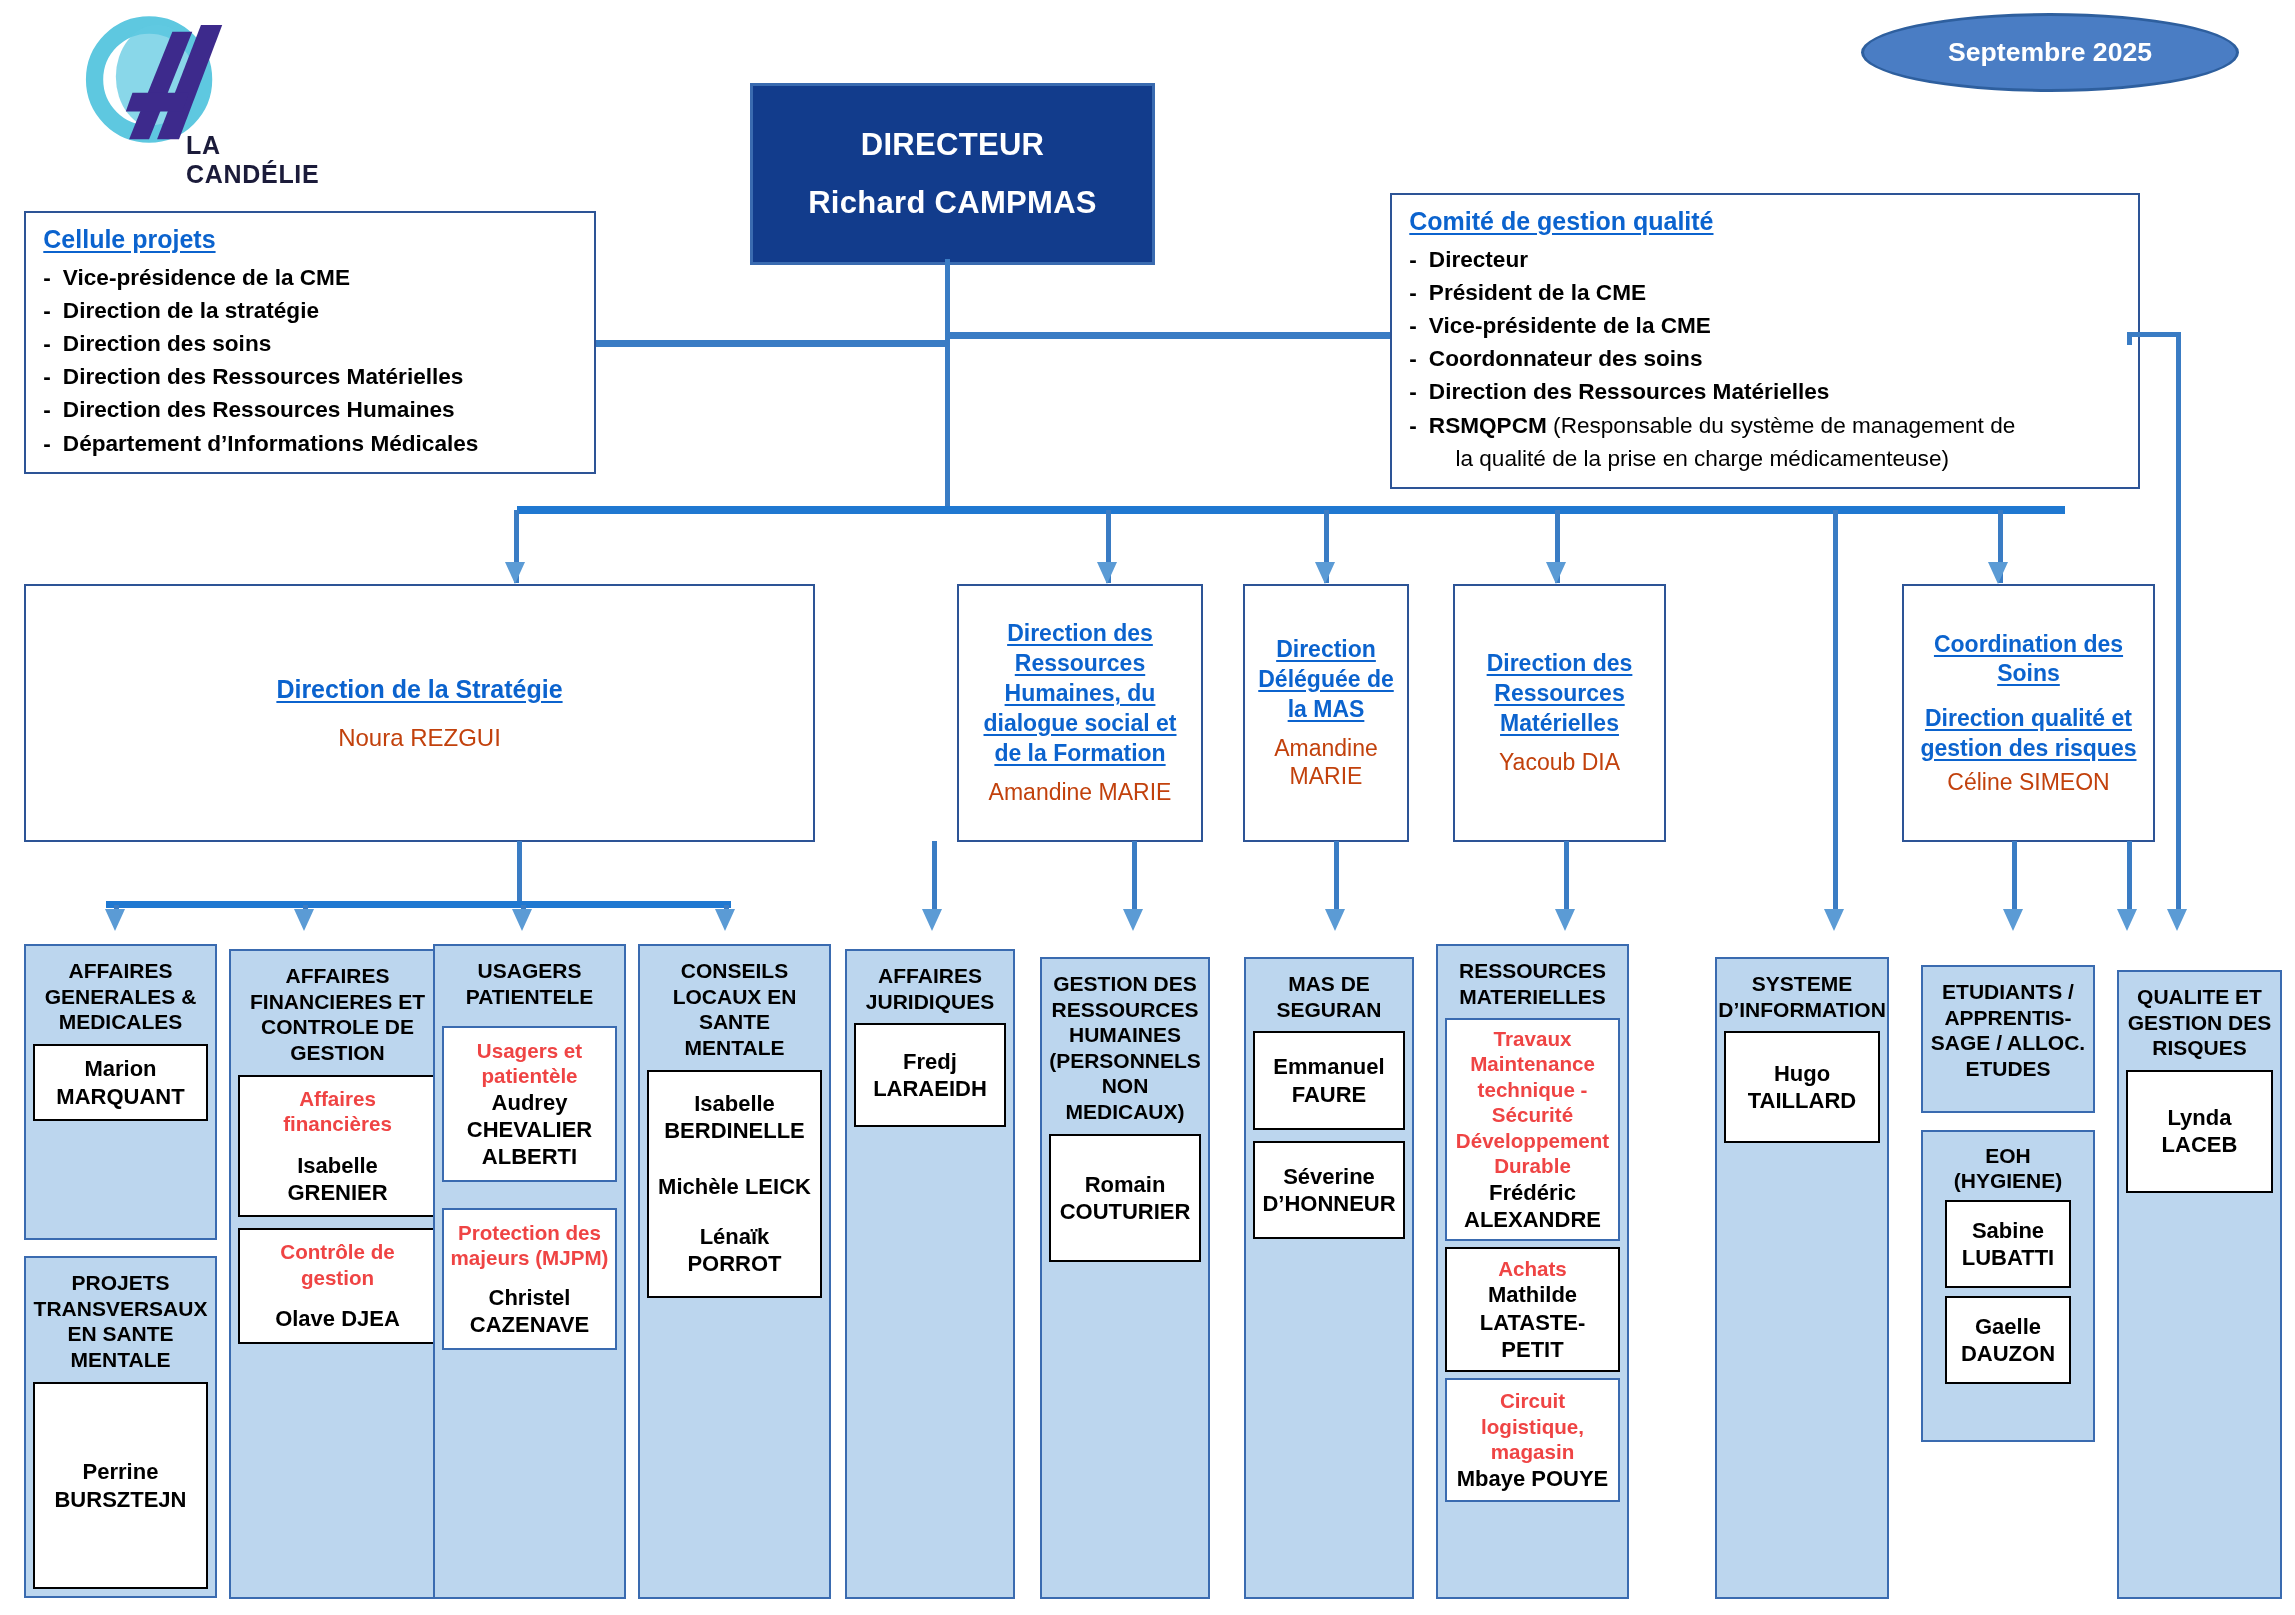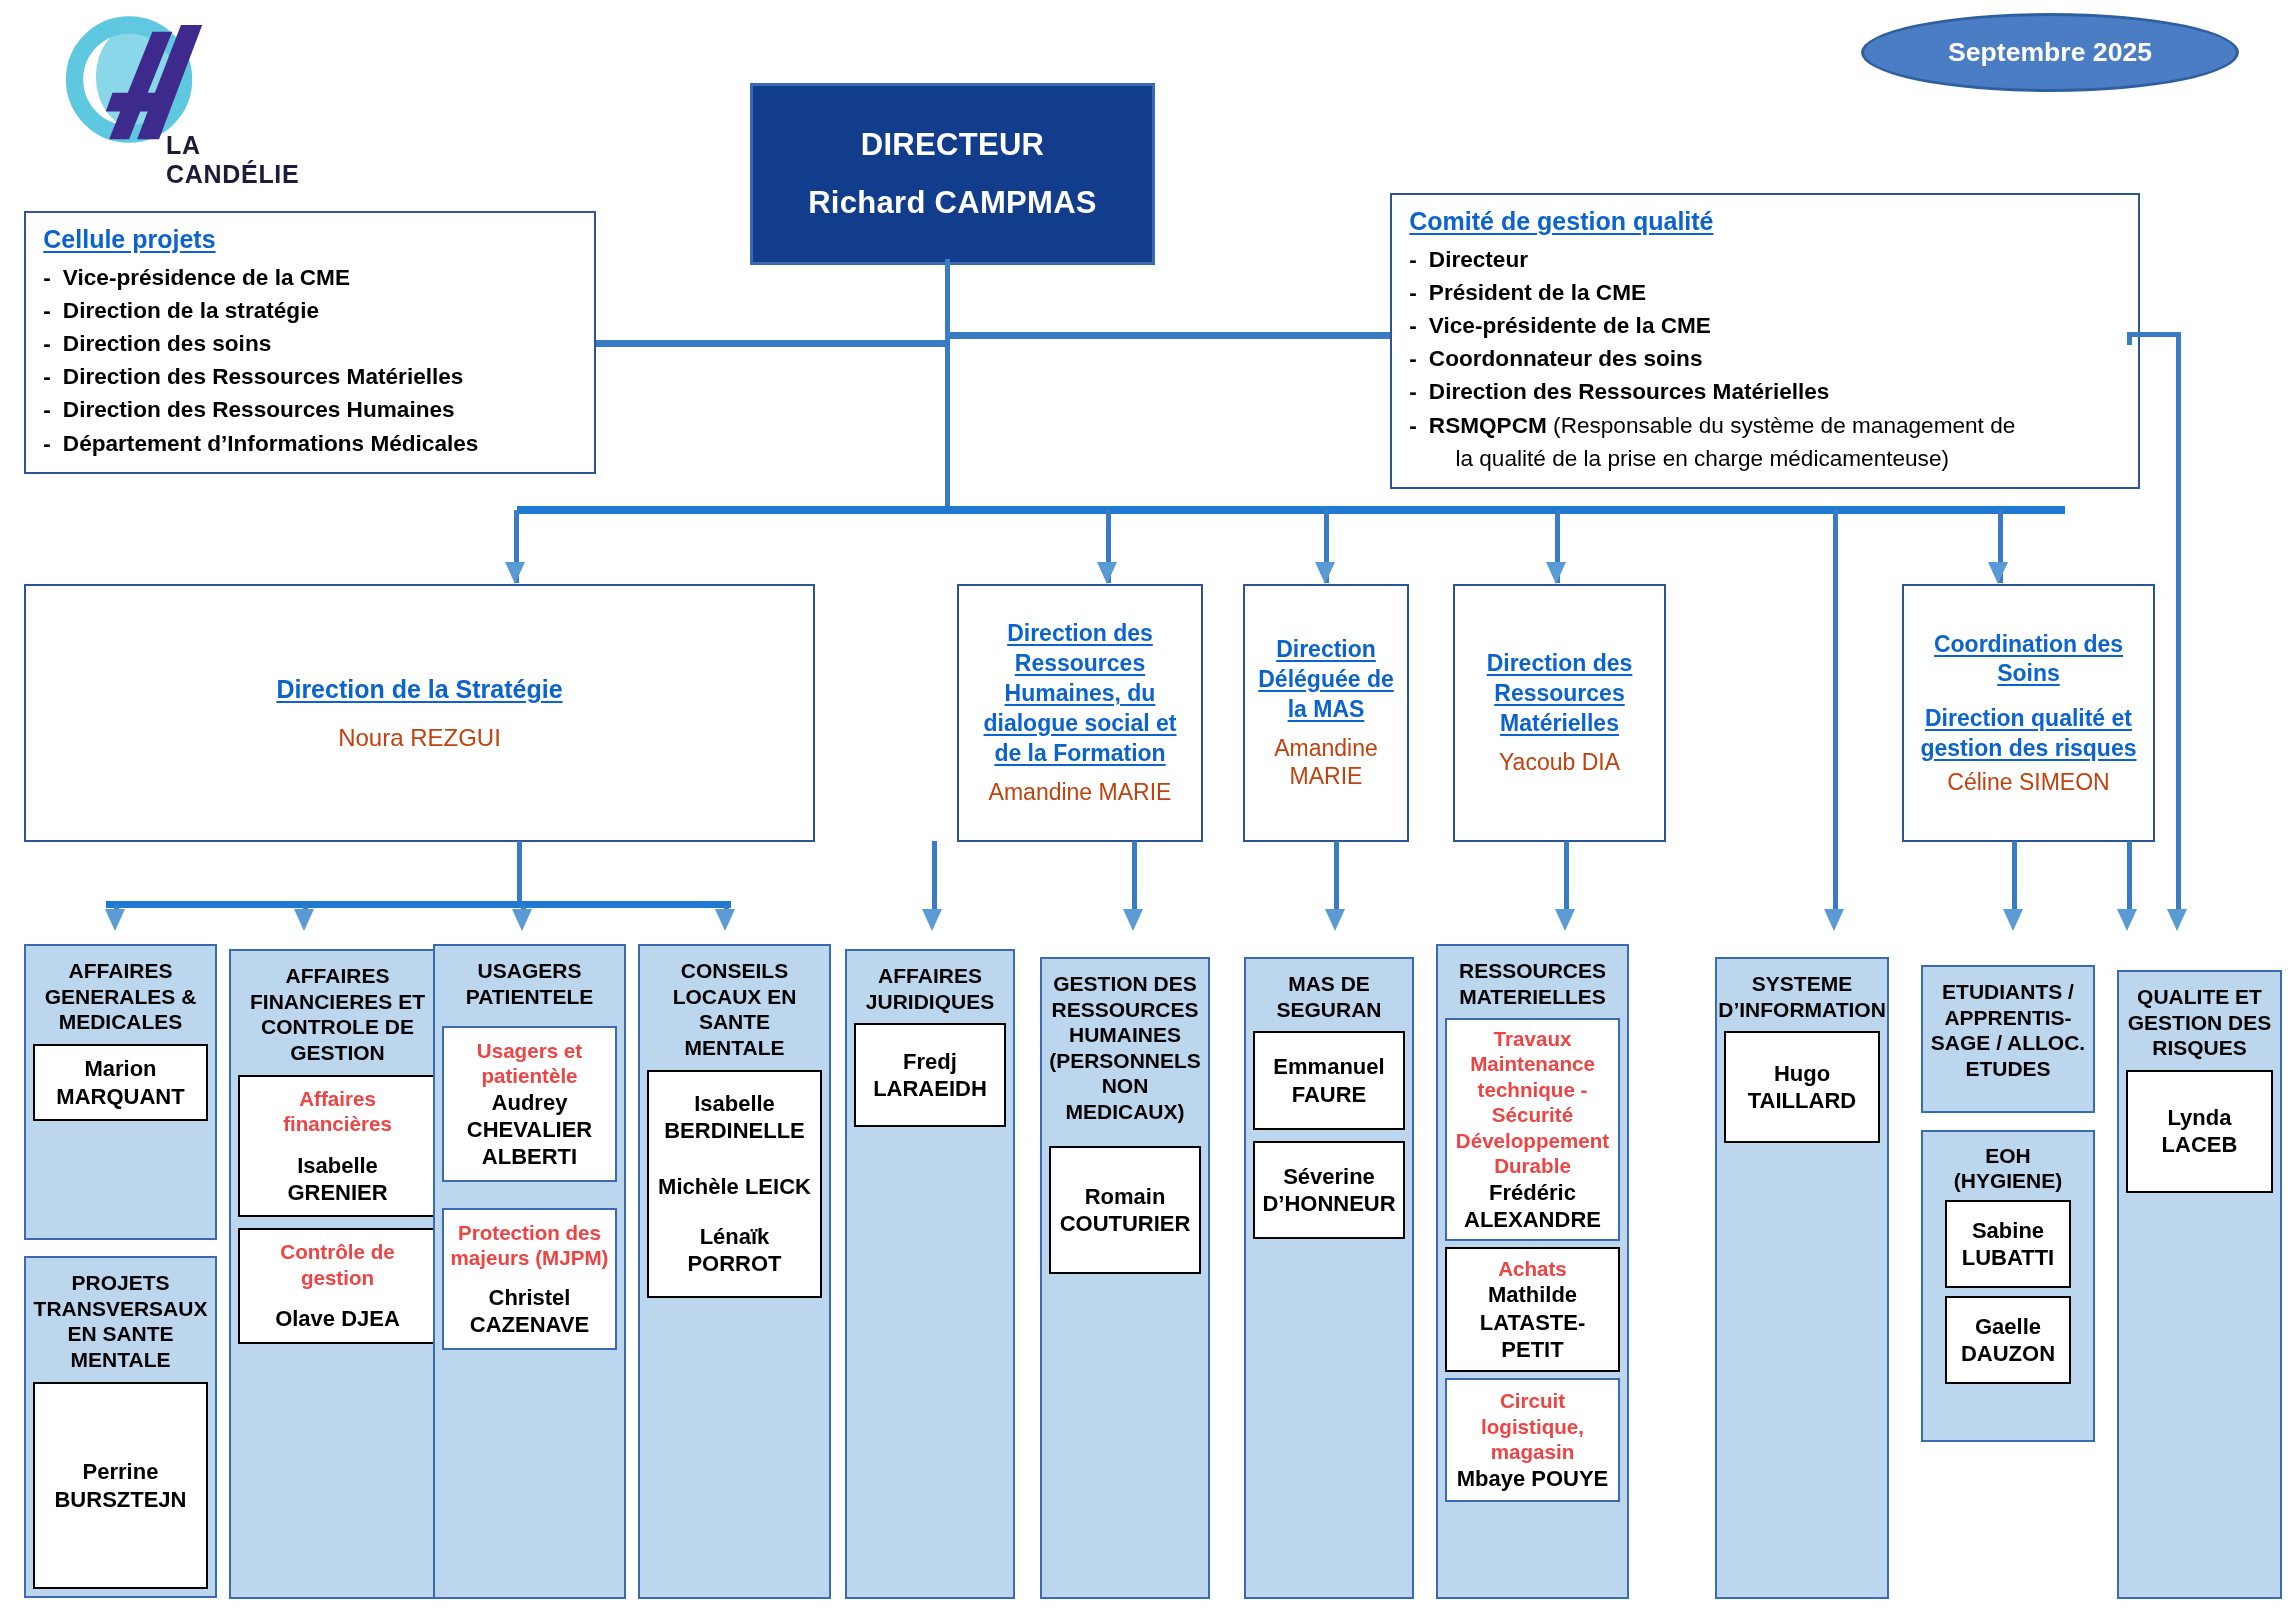--- a/index.html
+++ b/index.html
@@ -3,21 +3,21 @@
 <meta charset="utf-8">
 <style>
   html,body{margin:0;padding:0;background:#ffffff;}
   body{font-family:"Liberation Sans",sans-serif;}
   #canvas{position:relative;width:2295px;height:1616px;background:#fff;overflow:hidden;}
 
   
   .abs{position:absolute;box-sizing:border-box;}
 
   
-  .logo-wrap{position:absolute;left:36px;top:13.3px;width:246px;height:153px;}
+  .logo-wrap{position:absolute;left:56px;top:13.3px;width:246px;height:153px;}
   .logo-txt{position:absolute;left:130px;top:118px;font-size:25px;font-weight:600;color:#1b1b3a;letter-spacing:0.7px;font-family:"Liberation Sans",sans-serif;}
 
   
   .date-ellipse{position:absolute;left:1861px;top:13.3px;width:372px;height:73px;border-radius:50%;
     background:#4a7dc4;border:3.3px solid #2e5f9e;display:flex;align-items:center;justify-content:center;}
   .date-ellipse span{color:#fff;font-size:26.6px;font-weight:700;}
 
   
   .director{position:absolute;left:750px;top:83px;width:399px;height:176px;background:#123c8c;
      border:3.3px solid #3a6bb0;display:flex;flex-direction:column;align-items:center;justify-content:center;gap:22.6px;}
@@ -286,21 +286,21 @@
     </div>
   </div>
 
   <div class="col abs" style="left:845px;top:949px;width:170px;height:650px;">
     <div class="head">AFFAIRES JURIDIQUES</div>
     <div class="sub" style="flex:0 0 auto;padding:22.6px 5.3px;">
       <div class="nm">Fredj LARAEIDH</div>
     </div>
   </div>
 
-  <div class="col abs" style="left:1040px;top:957px;width:170px;height:642px;gap:12px;">
+  <div class="col abs" style="left:1040px;top:957px;width:170px;height:642px;">
     <div class="head">GESTION DES RESSOURCES HUMAINES (PERSONNELS NON MEDICAUX)</div>
     <div class="sub" style="flex:0 0 auto;padding:35px 10px;">
       <div class="nm">Romain COUTURIER</div>
     </div>
   </div>
 
   <div class="col abs" style="left:1244px;top:957px;width:170px;height:642px;">
     <div class="head">MAS DE SEGURAN</div>
     <div class="sub" style="flex:0 0 auto;padding:20px 5.3px;">
       <div class="nm">Emmanuel FAURE</div>

